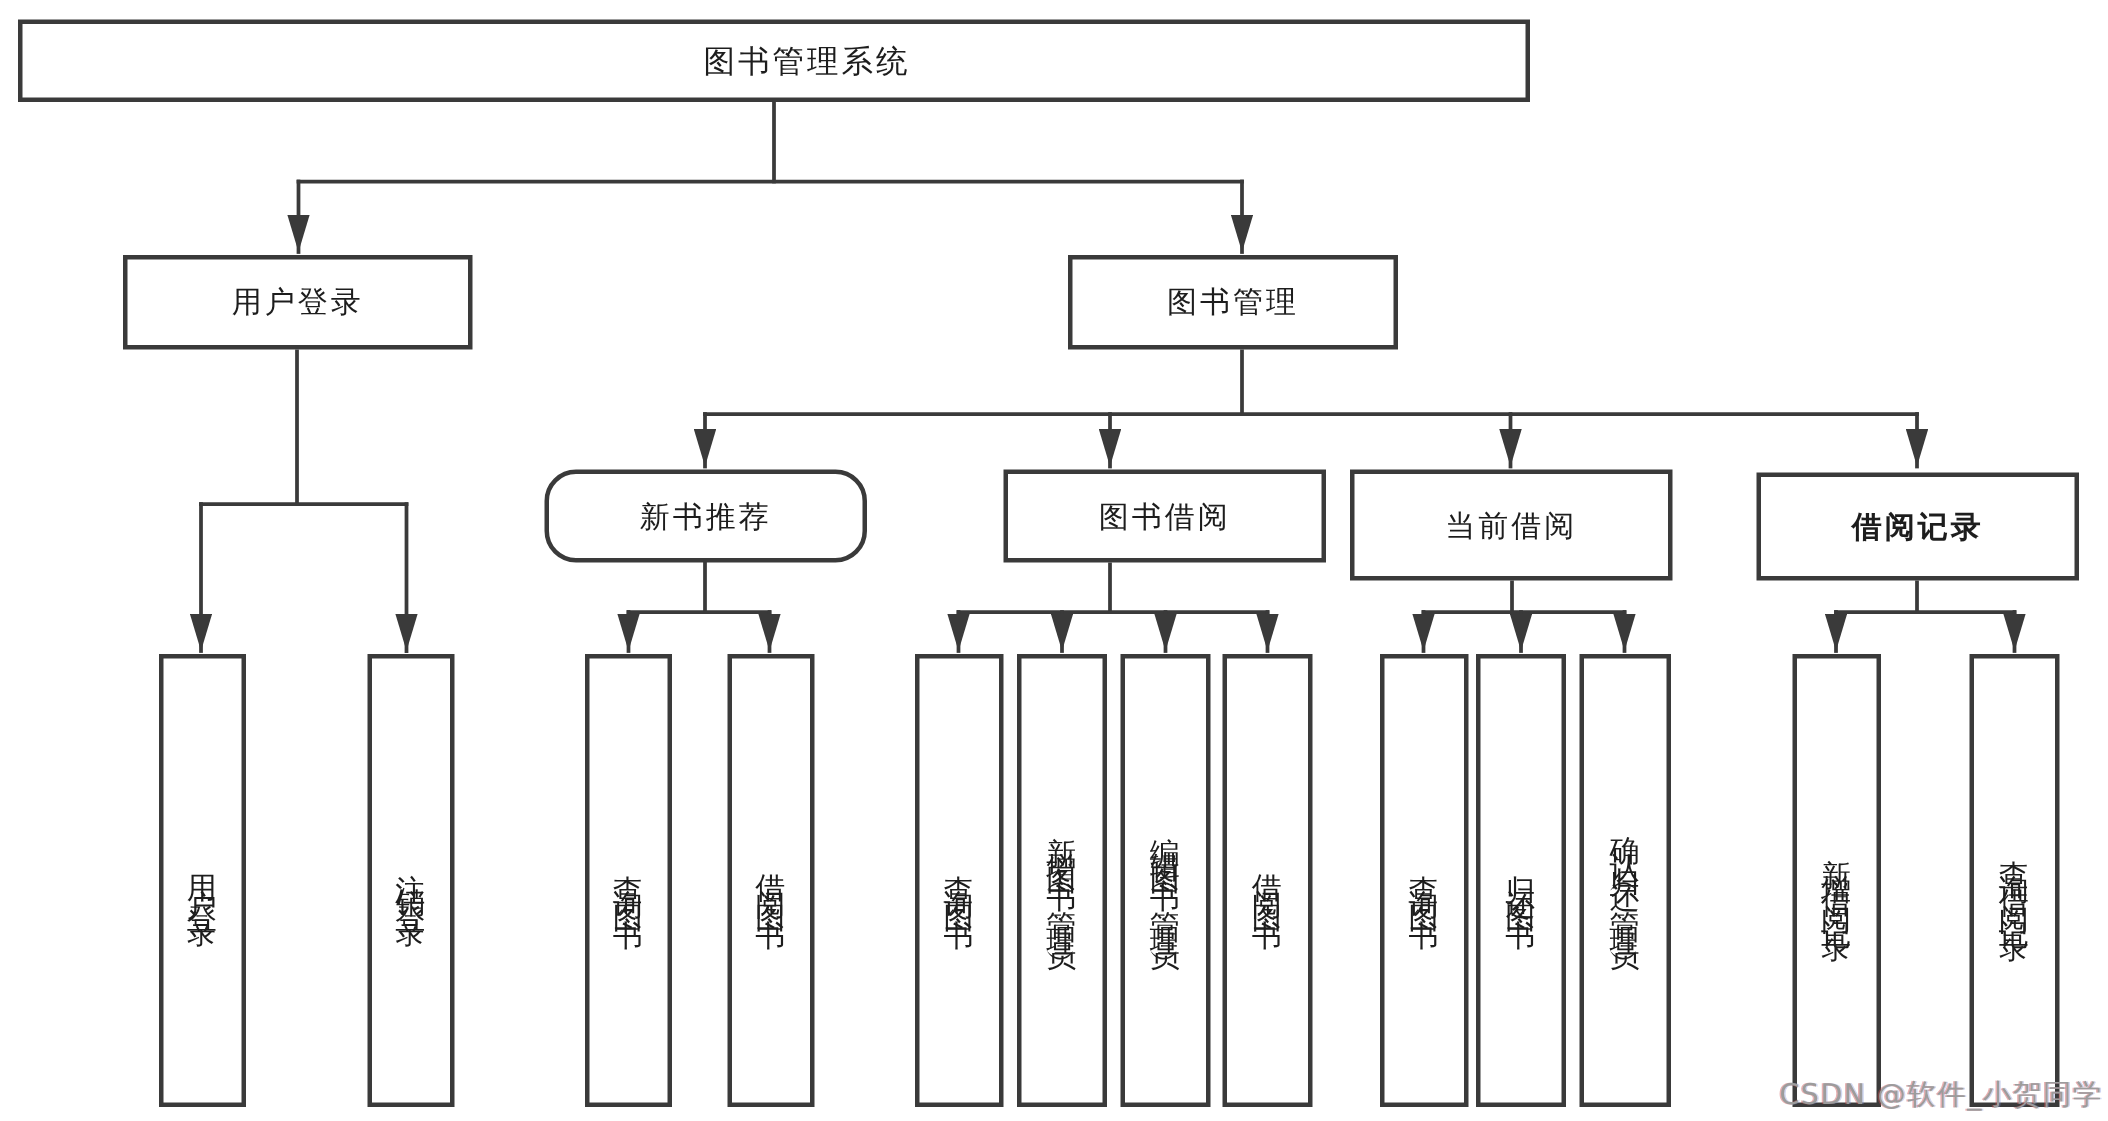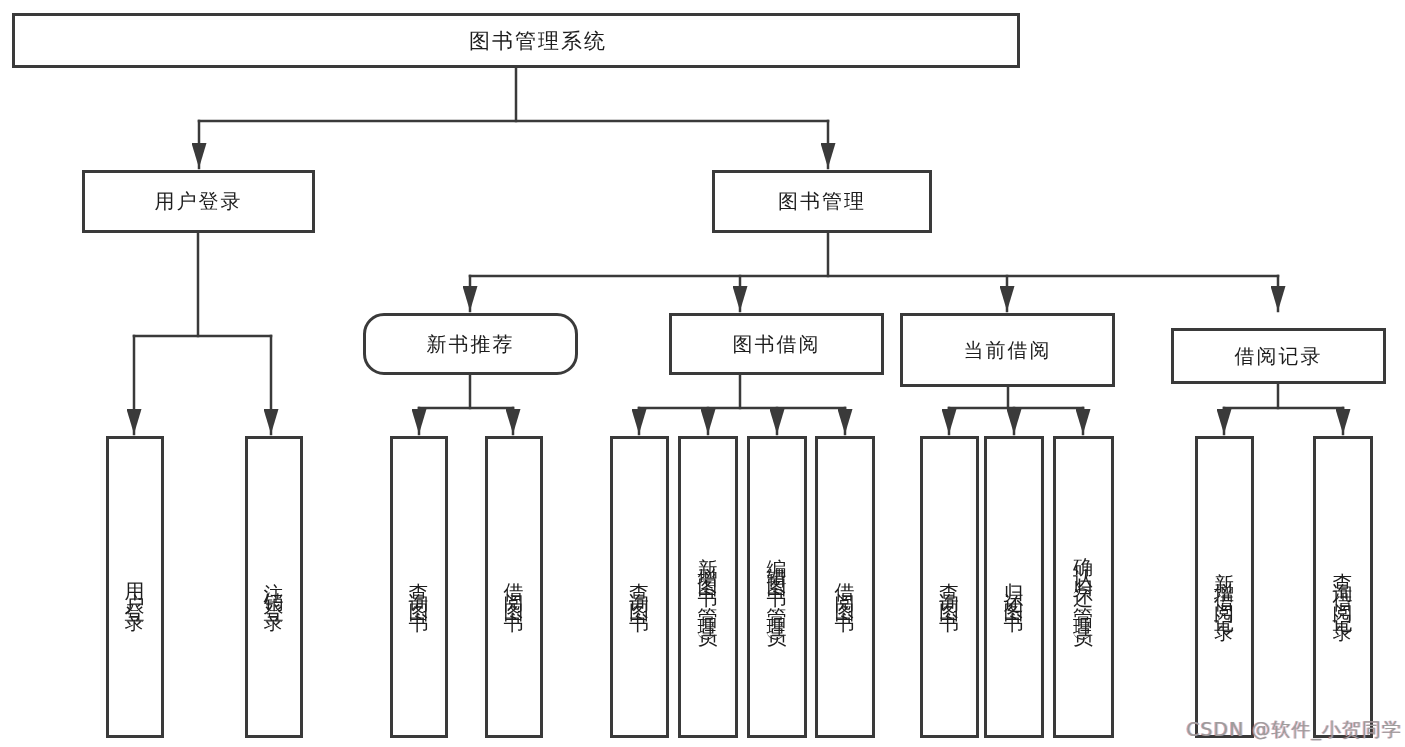--- a/index.html
+++ b/index.html
@@ -31,21 +31,21 @@
     writing-mode:vertical-rl;text-orientation:mixed;
     letter-spacing:10px;line-height:1;
   }
   
   .n-root   {left:12px;  top:13px;  width:1008px;height:55px;padding-left:44px;}
   .n-login  {left:82px;  top:170px; width:233px; height:63px;}
   .n-mgmt   {left:712px; top:170px; width:220px; height:63px;}
   .n-newbook{left:363px; top:313px; width:215px; height:62px;border-radius:21px;}
   .n-borrow {left:633px; top:313px; width:215px; height:62px;margin-left:36px;}
   .n-current{left:900px; top:313px; width:215px; height:74px;}
-  .n-records{left:1171px;top:328px; width:215px; height:56px;}
+  .n-records{left:1171px;top:315px; width:215px; height:72px;font-weight:bold;}
   .l-ul-login  {left:106px; top:436px;width:58px;height:302px;}
   .l-ul-logout {left:245px; top:436px;width:58px;height:302px;}
   .l-nb-query  {left:390px; top:436px;width:58px;height:302px;}
   .l-nb-borrow {left:485px; top:436px;width:58px;height:302px;}
   .l-bb-query  {left:610px; top:436px;width:59px;height:302px;}
   .l-bb-add    {left:678px; top:436px;width:60px;height:302px;}
   .l-bb-edit   {left:747px; top:436px;width:60px;height:302px;}
   .l-bb-borrow {left:815px; top:436px;width:60px;height:302px;}
   .l-cb-query  {left:920px; top:436px;width:59px;height:302px;}
   .l-cb-return {left:984px; top:436px;width:60px;height:302px;}

